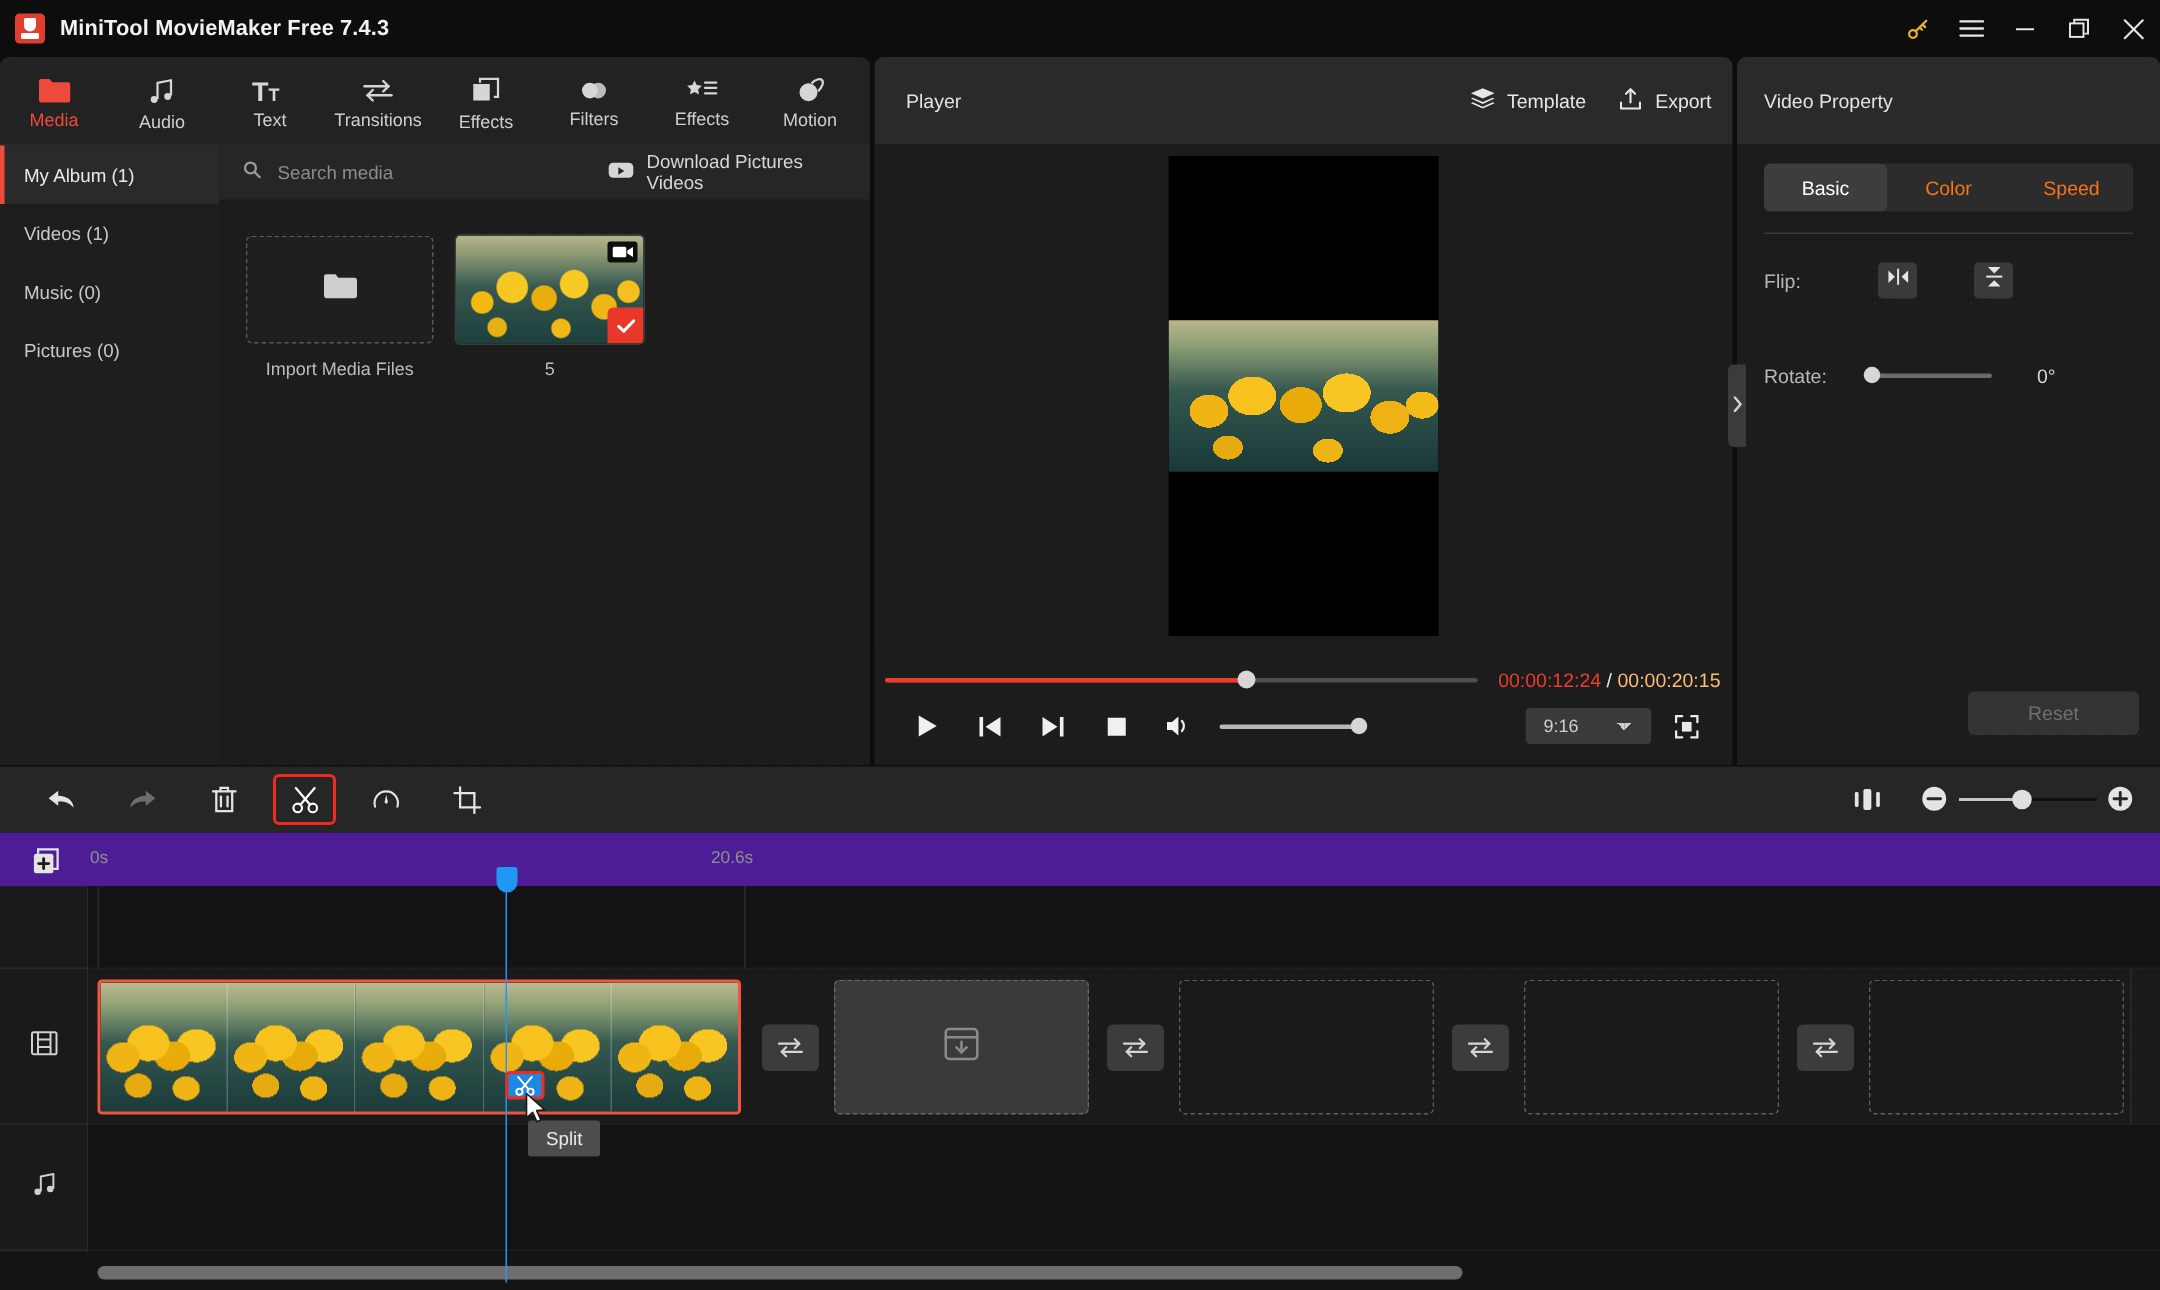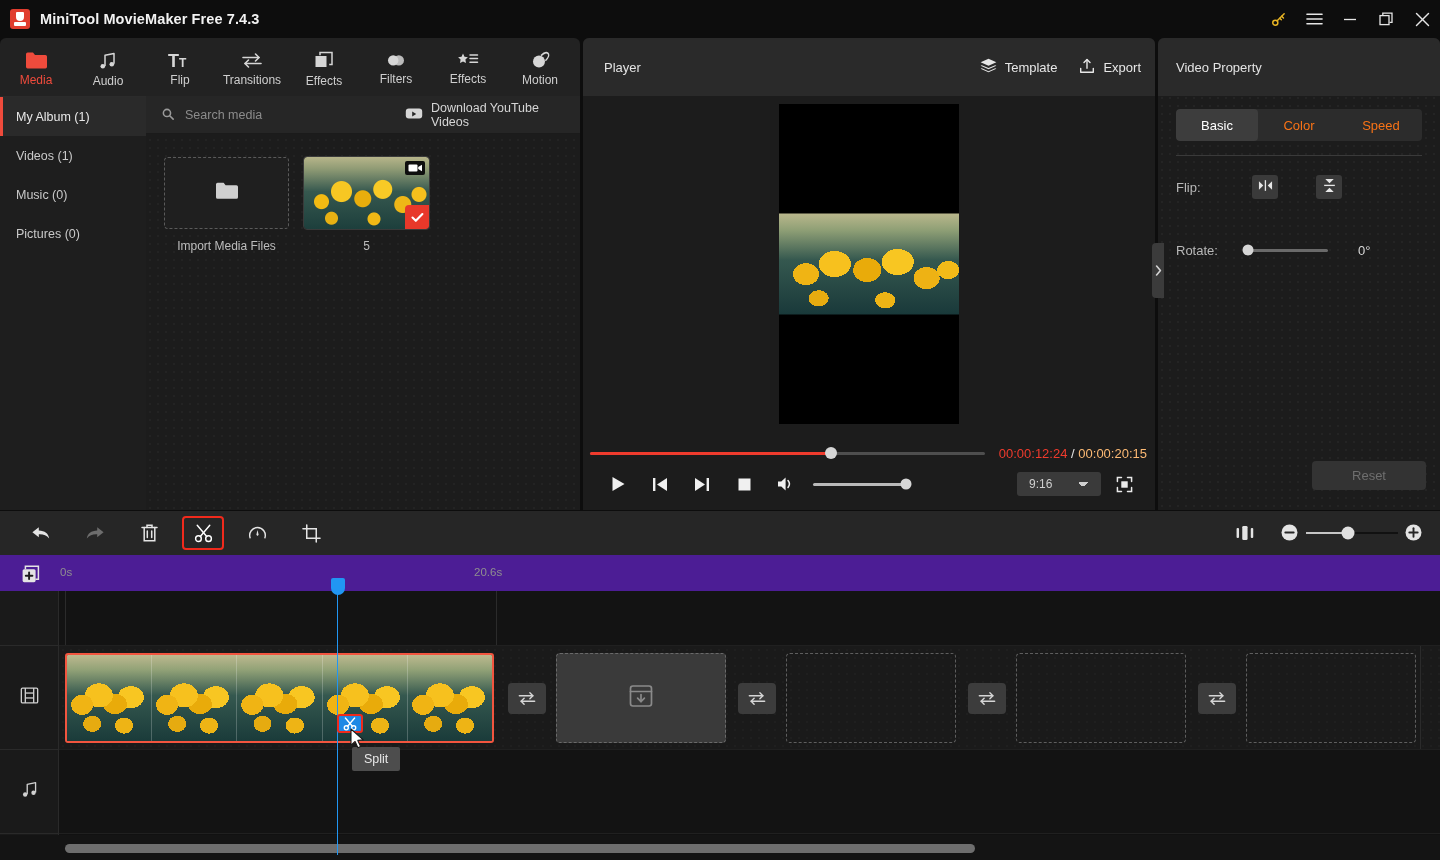--- a/index.html
+++ b/index.html
@@ -385,21 +385,21 @@
         <span class="nav-label">Audio</span>
       </div>
 
       <div class="nav-item">
         <span>
           <svg width="24" height="19" viewBox="0 0 24 19" fill="#d6d6d6" font-family="Liberation Sans">
             <text x="0" y="16" font-size="18" font-weight="bold" fill="#d6d6d6">T</text>
             <text x="11" y="16" font-size="12" font-weight="bold" fill="#d6d6d6">T</text>
           </svg>
         </span>
-        <span class="nav-label">Flip</span>
+        <span class="nav-label">Text</span>
       </div>
 
       <div class="nav-item">
         <span>
           <svg width="22" height="19" viewBox="0 0 22 19" fill="none" stroke="#d6d6d6" stroke-width="1.6" stroke-linecap="round" stroke-linejoin="round">
             <path d="M2 6.5h16"></path>
               <path d="M14.5 3 18 6.5 14.5 10"></path>
             <path d="M20 12.5H4"></path>
               <path d="M7.5 9 4 12.5 7.5 16"></path>
           </svg>
@@ -479,21 +479,21 @@
             </span>
             <input class="search-input" value="" placeholder="Search media" style="">
           </div>
           <div class="yt-dl">
             <span>
               <svg width="18" height="13" viewBox="0 0 18 13" fill="none">
                 <rect x="0.8" y="1.5" width="16.4" height="10" rx="3" fill="#d6d6d6"></rect>
                 <path d="M7.2 4.5l4 2.5-4 2.5z" fill="#262626"></path>
               </svg>
             </span>
-            <span>Download YouTube Videos</span>
+            <span>Download Pictures Videos</span>
           </div>
         </div>
 
         <div class="media-grid">
           <div class="media-cell">
             <div class="import-box">
               <span>
                 <svg width="24" height="20" viewBox="0 0 24 20" fill="#cfcfcf">
                   <path d="M1 3.4A1.6 1.6 0 0 1 2.6 1.8h6l2 2.4h10.8A1.6 1.6 0 0 1 23 5.8v10.4a1.6 1.6 0 0 1-1.6 1.6H2.6A1.6 1.6 0 0 1 1 16.2z"></path>
                 </svg>

